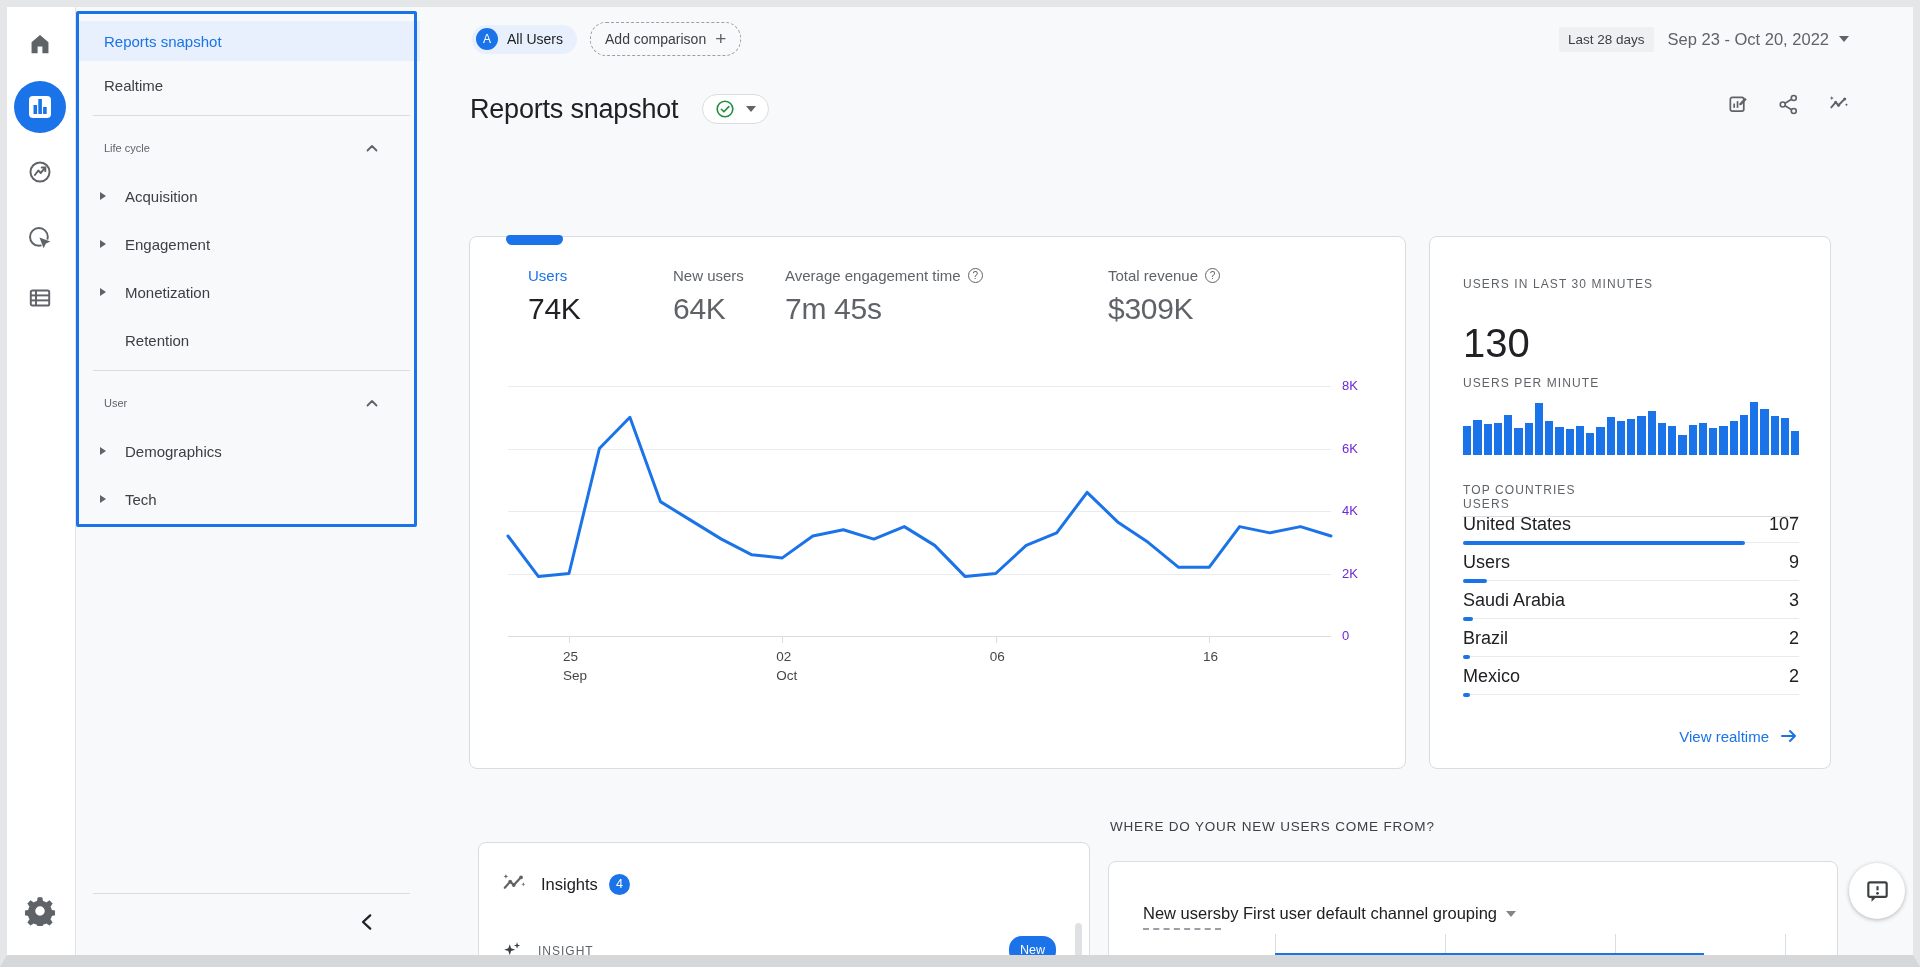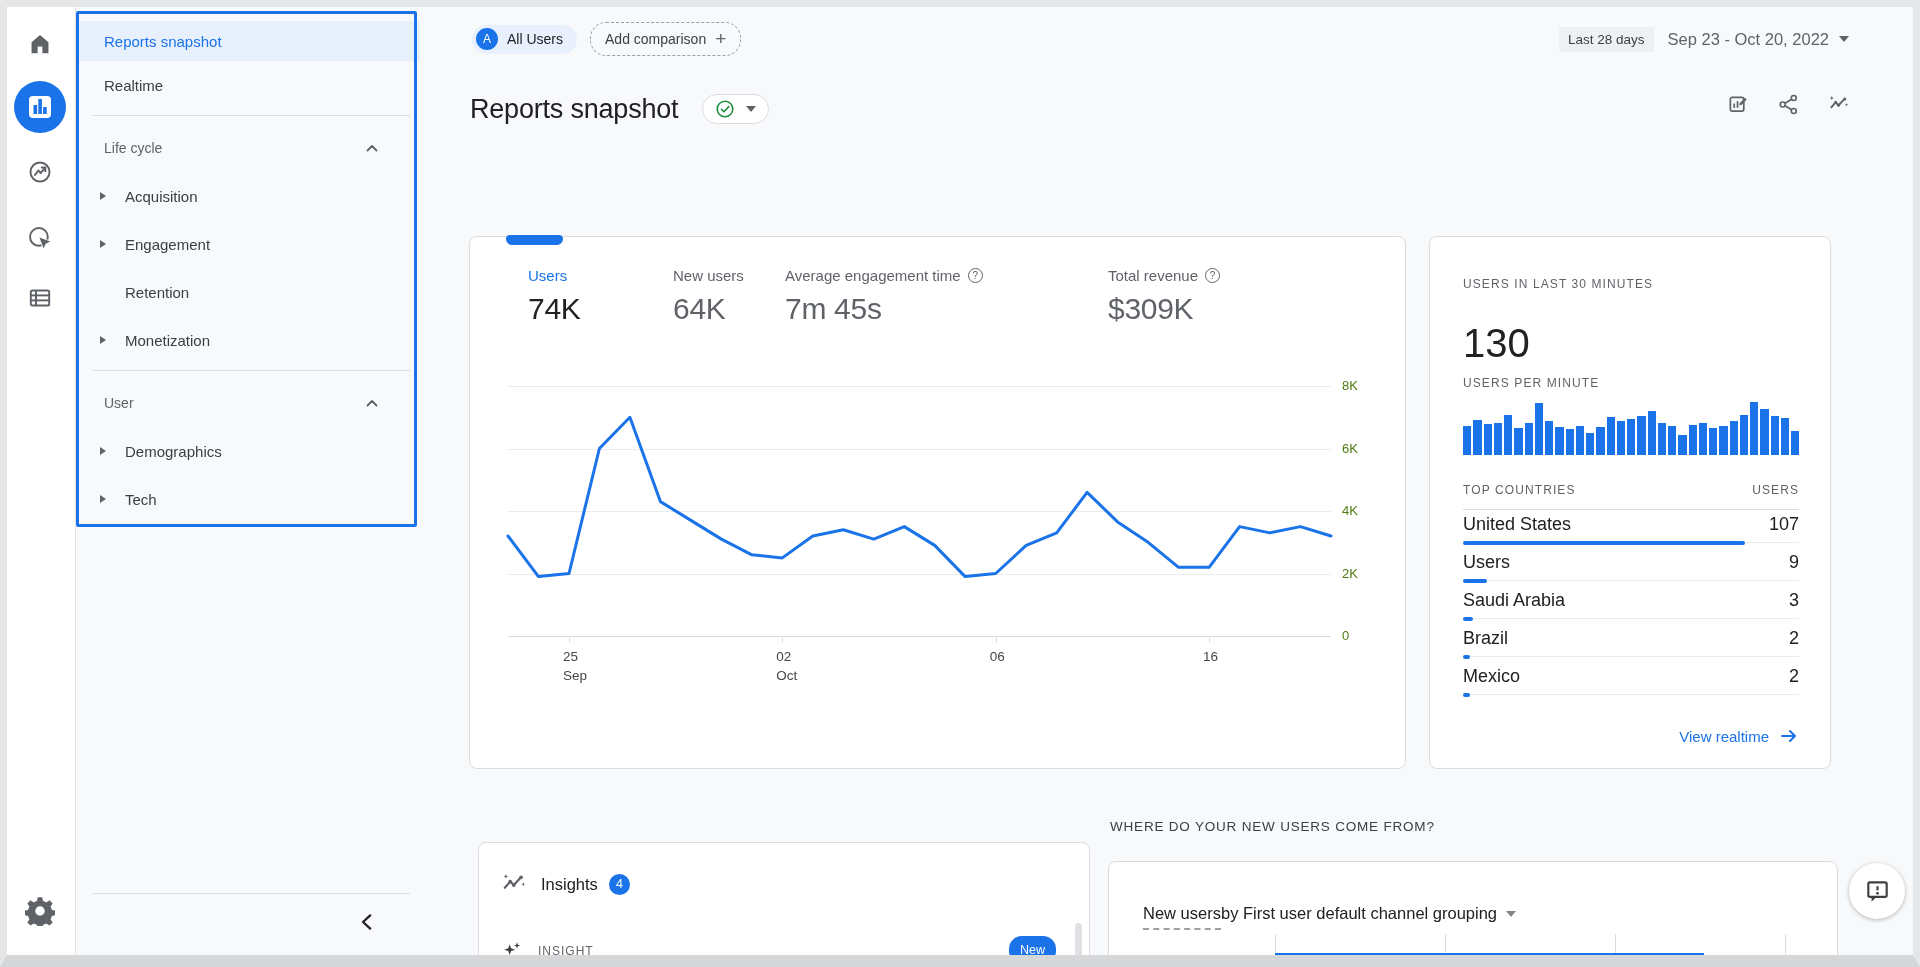--- a/index.html
+++ b/index.html
@@ -21,21 +21,21 @@
   .nav-list { padding-top:14px; }
   .nav-item { height:48px; display:flex; align-items:center; padding-left:28px;
     font-size:15px; color:#3c4043; cursor:pointer; }
   .nav-item.selected { height:40px; background:#e8f0fe; color:#1a73e8; }
   .nav-item.child { padding-left:24px; }
   .nav-item.child.noarrow { padding-left:49px; }
   .tri { width:0; height:0; border-left:6px solid #5f6368; border-top:4.5px solid transparent;
     border-bottom:4.5px solid transparent; margin-right:19px; }
   .nav-divider { height:1px; background:#dadce0; margin:6px 10px 0 17px; }
   .nav-header { height:48px; margin-top:8px; display:flex; align-items:center; justify-content:space-between;
-    padding:0 38px 0 28px; font-size:14px; color:#5f6368; cursor:pointer; }
+    padding:0 38px 0 28px; font-size:11px; color:#5f6368; cursor:pointer; }
   .sec-chev { width:20px; height:20px; }
   .nav-bottom { position:absolute; bottom:0; left:0; right:0; height:62px; }
   .nav-bottom .bline { height:1px; background:#dadce0; margin:0 10px 0 17px; }
   .collapse-btn { position:absolute; left:281px; top:18px; width:22px; height:22px; cursor:pointer; }
 
   
   .main { position:absolute; left:420px; top:7px; right:7px; bottom:12px; background:#f8f9fa; overflow:hidden; }
 
   .topbar { position:absolute; left:0; top:0; right:0; height:64px; display:flex; align-items:center; padding-left:52px; }
   .chip-allusers { display:flex; align-items:center; height:29px; background:#e8f0fe; border-radius:15px;
@@ -69,35 +69,35 @@
   .m-label { font-size:15px; color:#5f6368; display:flex; align-items:center; cursor:pointer; }
   .m-label.sel { color:#1a73e8; }
   .m-value { font-size:30px; color:#5f6368; margin-top:8px; letter-spacing:-0.3px; }
   .m-value.sel { color:#202124; }
   .help { display:inline-flex; width:15px; height:15px; border:1.3px solid #5f6368; border-radius:50%;
     color:#5f6368; font-size:10px; align-items:center; justify-content:center; margin-left:7px; cursor:pointer; }
 
   .plot { position:absolute; left:38px; top:149px; width:823px; height:250px; }
   .hgrid { position:absolute; left:0; right:0; height:1px; background:#e9ebee; }
   .hgrid.zero { background:#dadce0; }
-  .ylab { position:absolute; left:834px; width:40px; font-size:13px; color:#4d7c0f; }
+  .ylab { position:absolute; left:834px; width:40px; font-size:13px; color:#6d28d9; }
   .xtickmark { position:absolute; top:250px; width:1px; height:7px; background:#dadce0; }
   .xlab { position:absolute; top:261px; width:60px; font-size:13.5px; color:#44474a; line-height:19px; }
   .line-svg { position:absolute; left:0; top:0; overflow:visible; }
 
   .rt-card { left:1009px; top:229px; width:402px; height:533px; }
   .rt-pad { position:absolute; left:33px; right:31px; top:0; bottom:0; }
   .ovl { font-size:12px; letter-spacing:1.1px; color:#5f6368; }
   .rt-30 { position:absolute; top:40px; }
   .rt-num { position:absolute; top:60px; font-size:40px; color:#202124;margin-top:24px; }
   .rt-pm { position:absolute; top:139px; }
   .rt-bars { position:absolute; top:162px; left:0; right:0; height:56px; display:flex; align-items:flex-end; gap:2px; }
   .rt-bars span { flex:1; background:#1a73e8; }
   .tc-head { position:absolute; top:246px; left:0; right:0; display:flex; justify-content:space-between;
-    padding-bottom:12px; border-bottom:1px solid #dadce0; }
+    padding-bottom:5px; border-bottom:1px solid #dadce0;flex-direction:column; }
   .tc-rows { position:absolute; top:277px; left:0; right:0; }
   .tc-row { height:38px; }
   .tc-line1 { display:flex; justify-content:space-between; font-size:18px; color:#202124; height:20px; align-items:center; }
   .tc-track { position:relative; margin-top:8px; border-top:1px solid #e9ebee; }
   .tc-fill { position:absolute; left:0; top:-2px; height:4px; background:#1a73e8; border-radius:2px; }
   .view-rt { position:absolute; right:0; bottom:22px; display:flex; align-items:center; gap:10px;
     color:#1a73e8; font-size:15px; font-weight:500; cursor:pointer; }
 
   .insights-card { left:58px; top:835px; width:612px; height:160px; }
   .ins-head { position:absolute; left:22px; top:28px; display:flex; align-items:center; }
@@ -175,26 +175,26 @@
         </svg>
       </div>
       <div class="nav-item child">
         <span class="tri"></span>
         <span>Acquisition</span>
       </div>
       <div class="nav-item child">
         <span class="tri"></span>
         <span>Engagement</span>
       </div>
-      <div class="nav-item child noarrow">
-        <span>Retention</span>
-      </div>
       <div class="nav-item child">
         <span class="tri"></span>
         <span>Monetization</span>
+      </div>
+      <div class="nav-item child noarrow">
+        <span>Retention</span>
       </div>
       <div class="nav-divider"></div>
       <div class="nav-header">
         <span>User</span>
         <svg class="sec-chev" viewBox="0 0 20 20">
           <polyline points="5.5 12.5 10 8 14.5 12.5" fill="none" stroke="#5f6368" stroke-width="1.8" stroke-linecap="round" stroke-linejoin="round"></polyline>
         </svg>
       </div>
       <div class="nav-item child">
         <span class="tri"></span>

